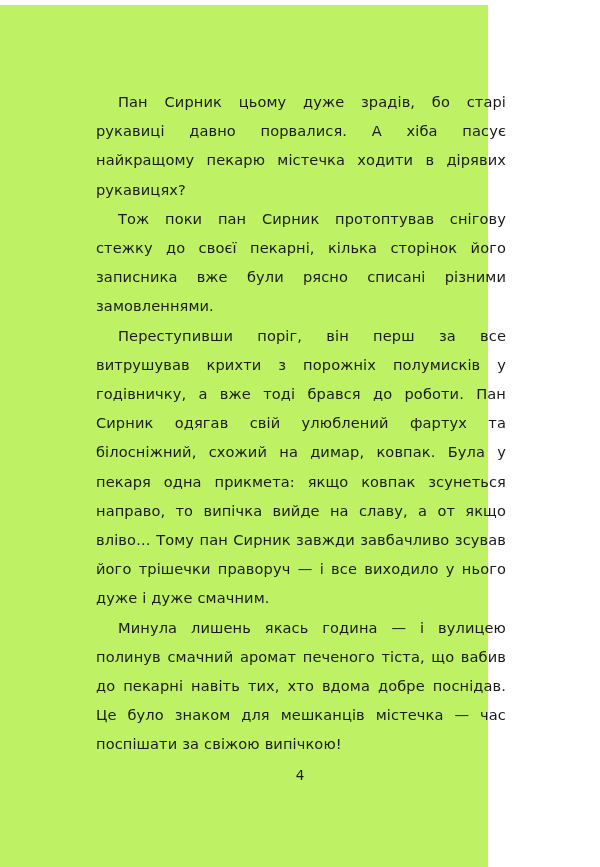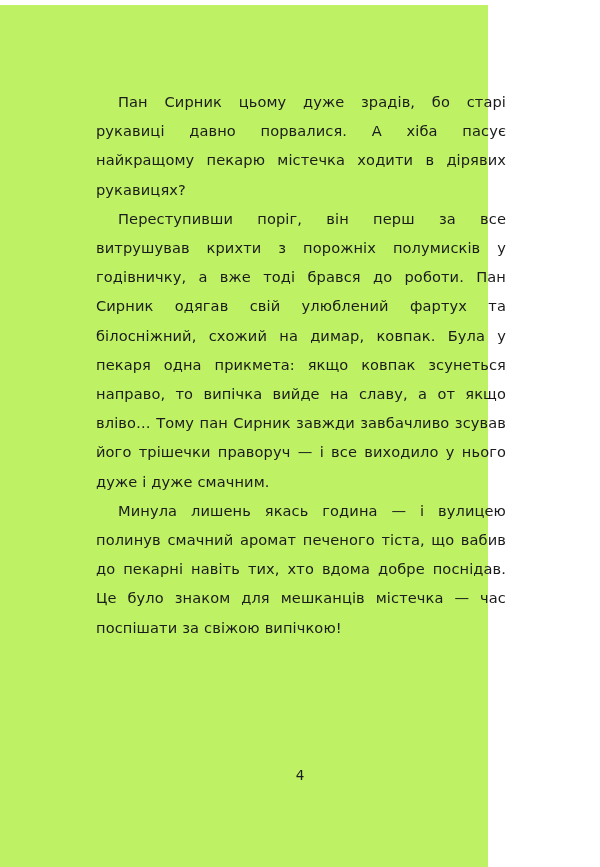--- a/index.html
+++ b/index.html
@@ -55,20 +55,21 @@
     font-family: "DejaVu Sans", sans-serif;
   }
 </style>
 </head>
 <body>
 
 <div class="page">
 
   <div class="text-block">
     <p class="para">Пан Сирник цьому дуже зрадів, бо старі рукавиці давно порвалися. А хіба пасує найкращому пекарю містечка ходити в дірявих рукавицях?</p>
+    <p class="para">Тож поки пан Сирник протоптував снігову стежку до своєї пекарні, кілька сторінок його записника вже були рясно списані різними замовленнями.</p>
     <p class="para">Переступивши поріг, він перш за все витрушував крихти з порожніх полумисків у годівничку, а вже тоді брався до роботи. Пан Сирник одягав свій улюблений фартух та білосніжний, схожий на димар, ковпак. Була у пекаря одна прикмета: якщо ковпак зсунеться направо, то випічка вийде на славу, а от якщо вліво… Тому пан Сирник завжди завбачливо зсував його трішечки праворуч — і все виходило у нього дуже і дуже смачним.</p>
     <p class="para">Минула лишень якась година — і вулицею полинув смачний аромат печеного тіста, що вабив до пекарні навіть тих, хто вдома добре поснідав. Це було знаком для мешканців містечка — час поспішати за свіжою випічкою!</p>
 
   </div>
 
   <div class="page-number">4</div>
 
 </div>
 
 </body></html>

